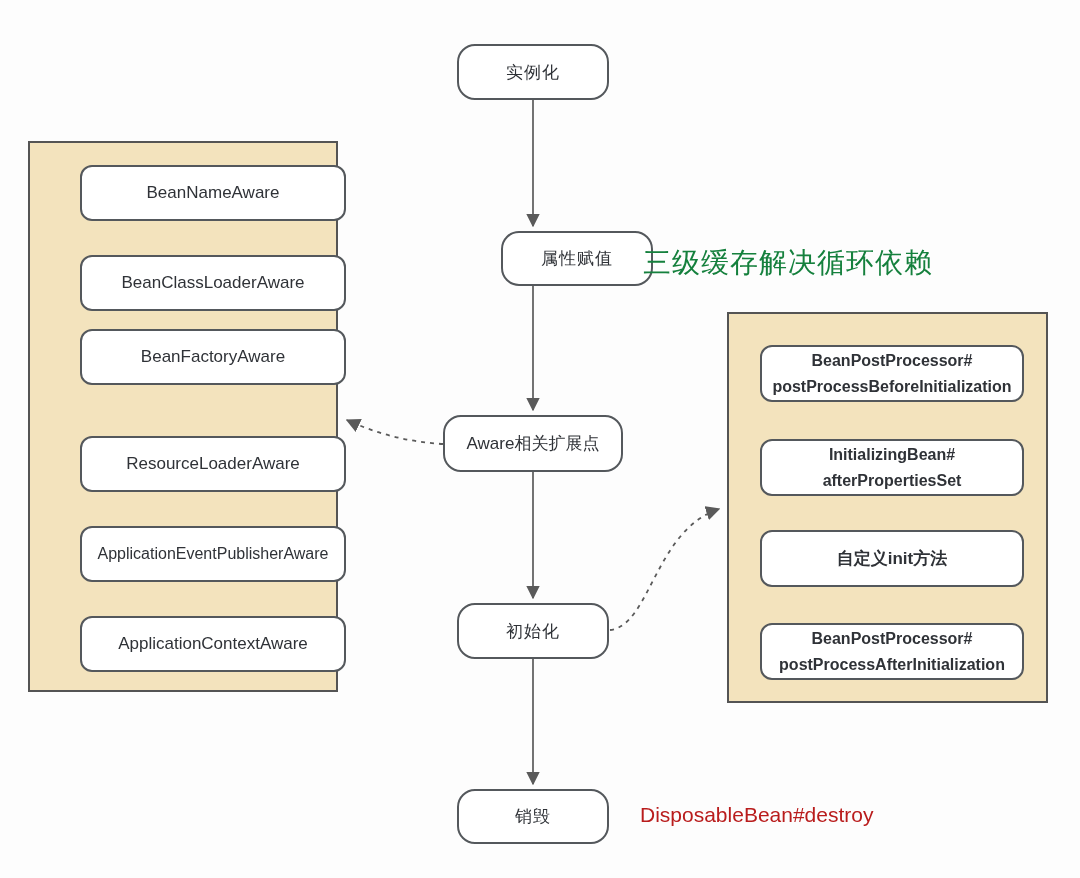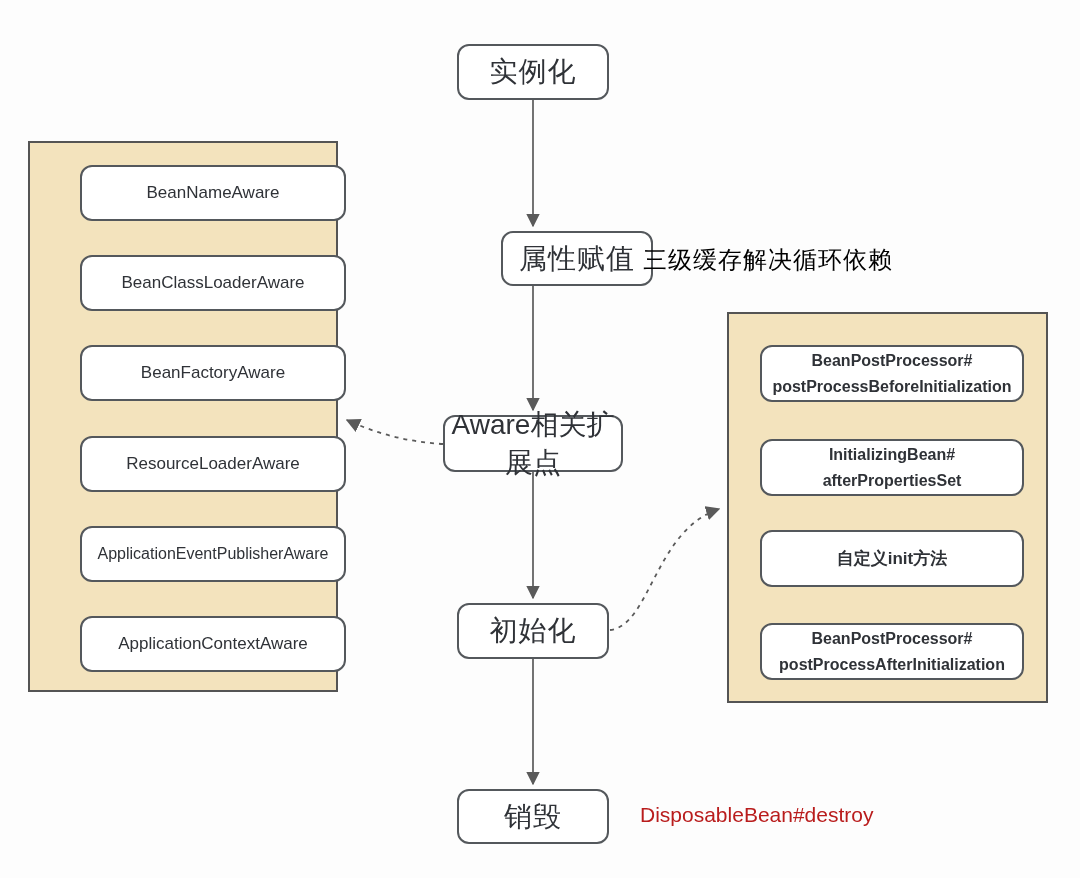--- a/index.html
+++ b/index.html
@@ -37,61 +37,61 @@
     box-sizing: border-box;
     display: flex;
     flex-direction: column;
     align-items: center;
     justify-content: center;
     color: #2f3237;
     text-align: center;
   }
   .flow-node {
     width: 152px;
-    font-size: 28px;
+    font-size: 17px;
     letter-spacing: 1px;
-    border-radius: 12px;
+    border-radius: 18px;
   }
   .flow-inst    { left: 457px; top: 44px;  height: 56px; }
   .flow-prop    { left: 457px; top: 231px; height: 55px; margin-left: 44px; }
   .flow-aware   { left: 443px; top: 415px; height: 57px; width: 180px; letter-spacing: 0; }
   .flow-init    { left: 457px; top: 603px; height: 56px; }
   .flow-destroy { left: 457px; top: 789px; height: 55px; }
   .aware-node {
     left: 50px;
     width: 266px;
     height: 56px;
     font-size: 17px;
   }
   .aware-0 { top: 22px; }
   .aware-1 { top: 112px; }
-  .aware-2 { top: 202px; }
+  .aware-2 { top: 186px; }
   .aware-3 { top: 293px; }
   .aware-4 { top: 383px; font-size: 16px; }
   .aware-5 { top: 473px; }
   .init-node {
     left: 31px;
     width: 264px;
     height: 57px;
     font-size: 16px;
     line-height: 26px;
   }
   .init-0 { top: 31px; }
   .init-1 { top: 125px; }
   .init-2 { top: 216px; font-size: 17px; }
   .init-3 { top: 309px; }
   .note {
     position: absolute;
     white-space: nowrap;
   }
   .note-red {
     left: 643px; top: 244px;
-    font-size: 24px;
+    font-size: 28px;
     letter-spacing: 1px;
-    color: #000000;
+    color: #15803d;
   }
   .note-destroy {
     left: 640px; top: 803px;
     font-size: 21px;
     color: #b91c1c;
   }
 </style>
 </head>
 <body>
 

